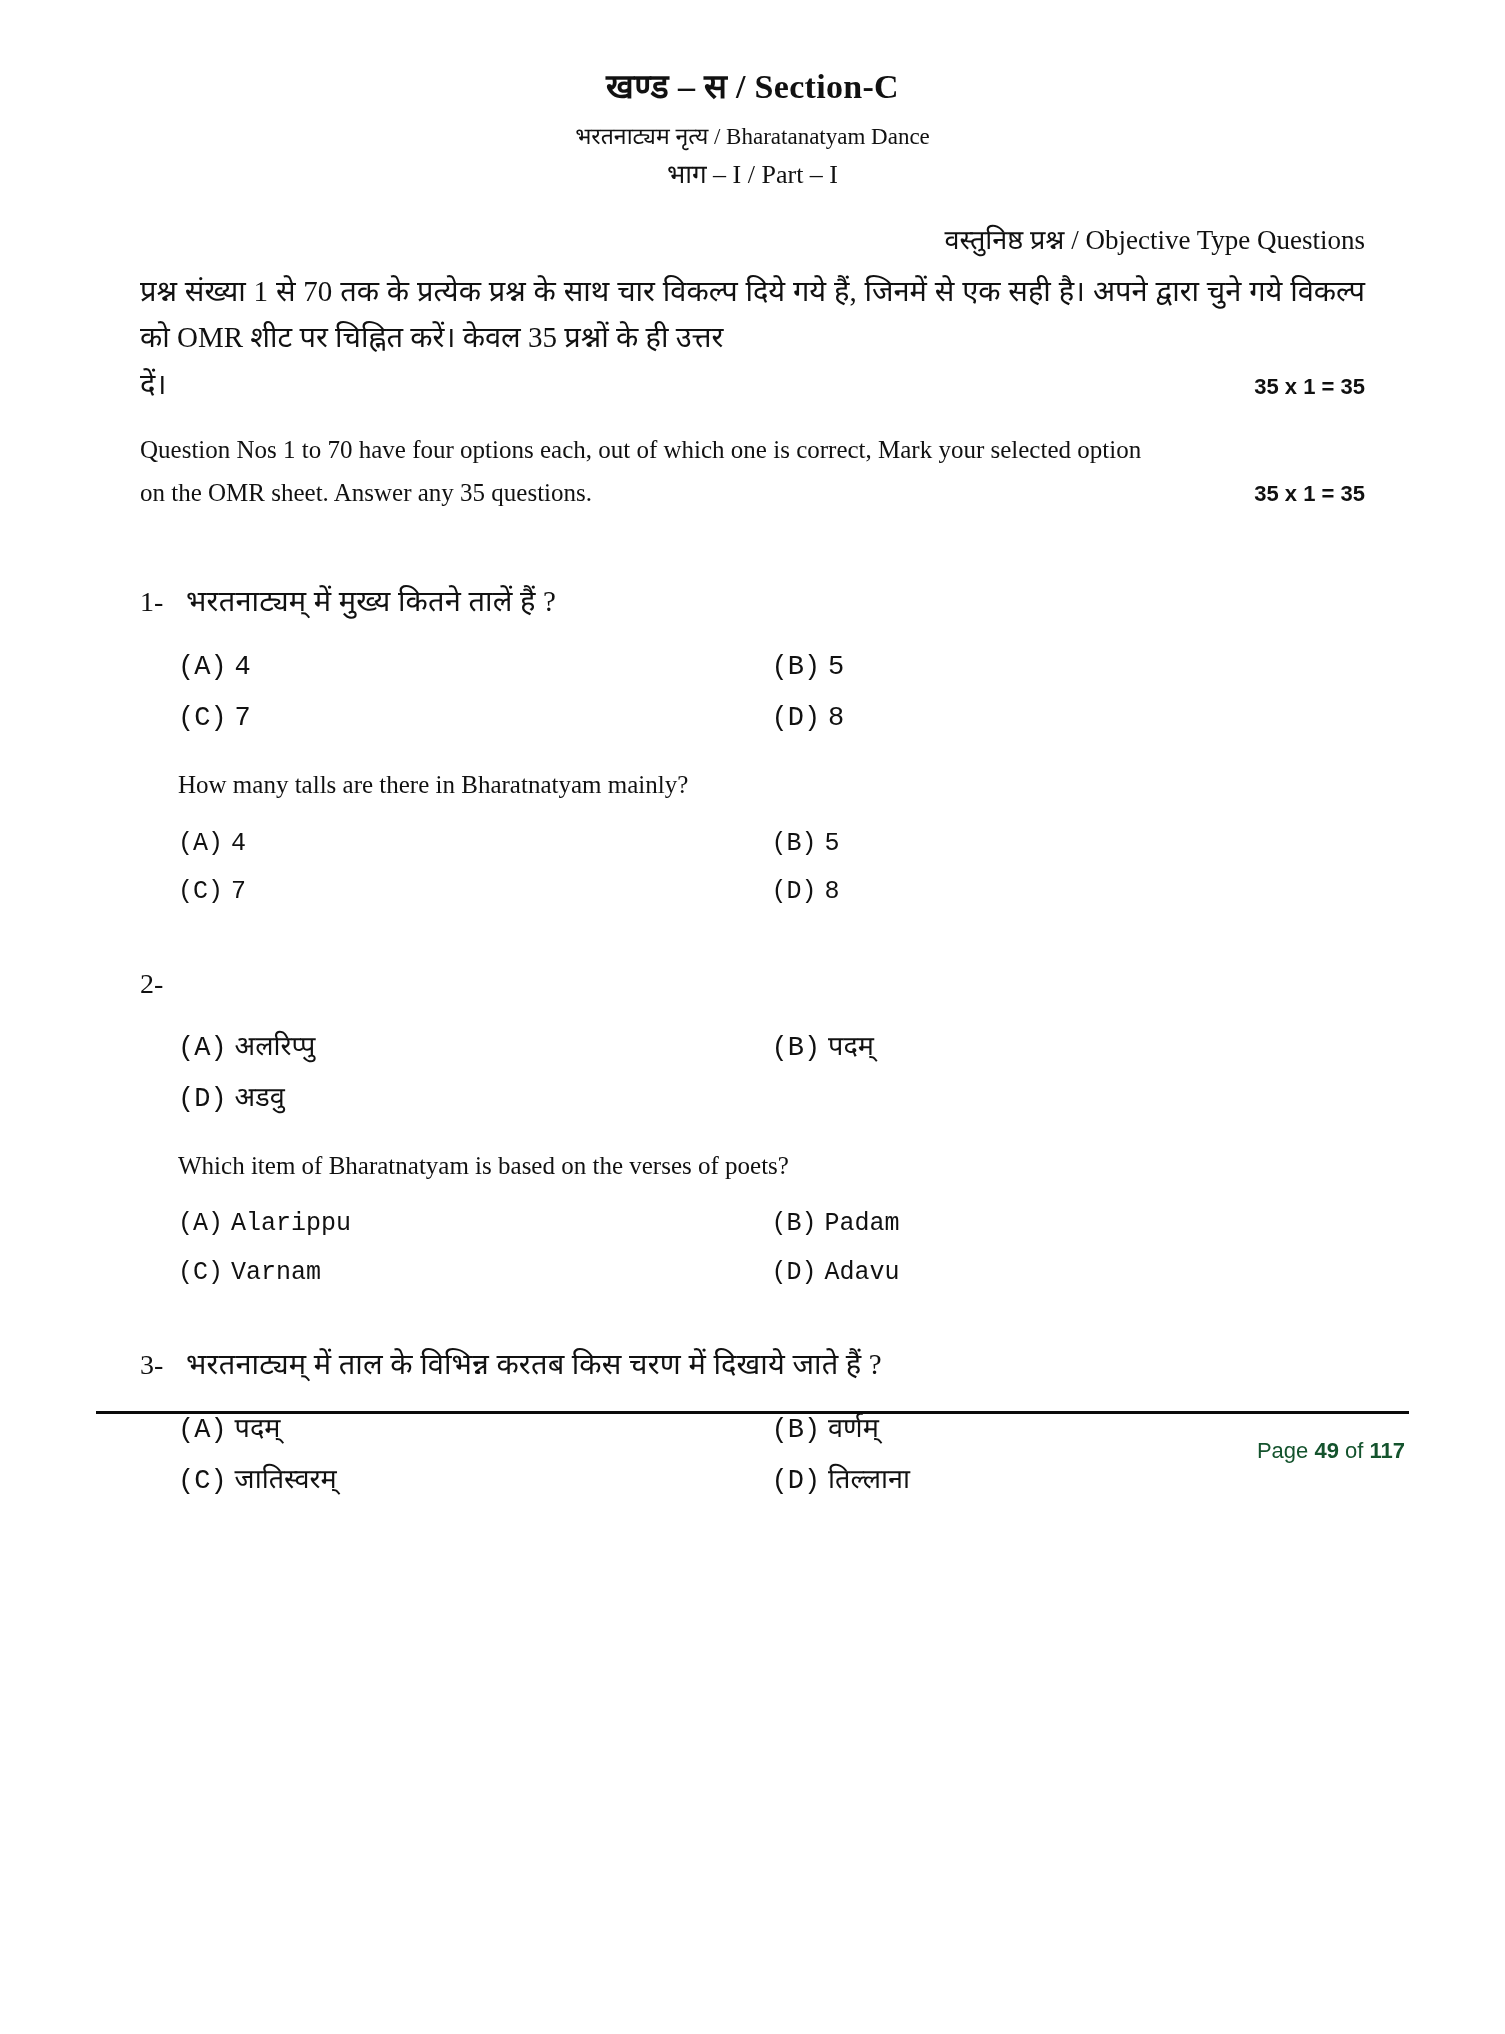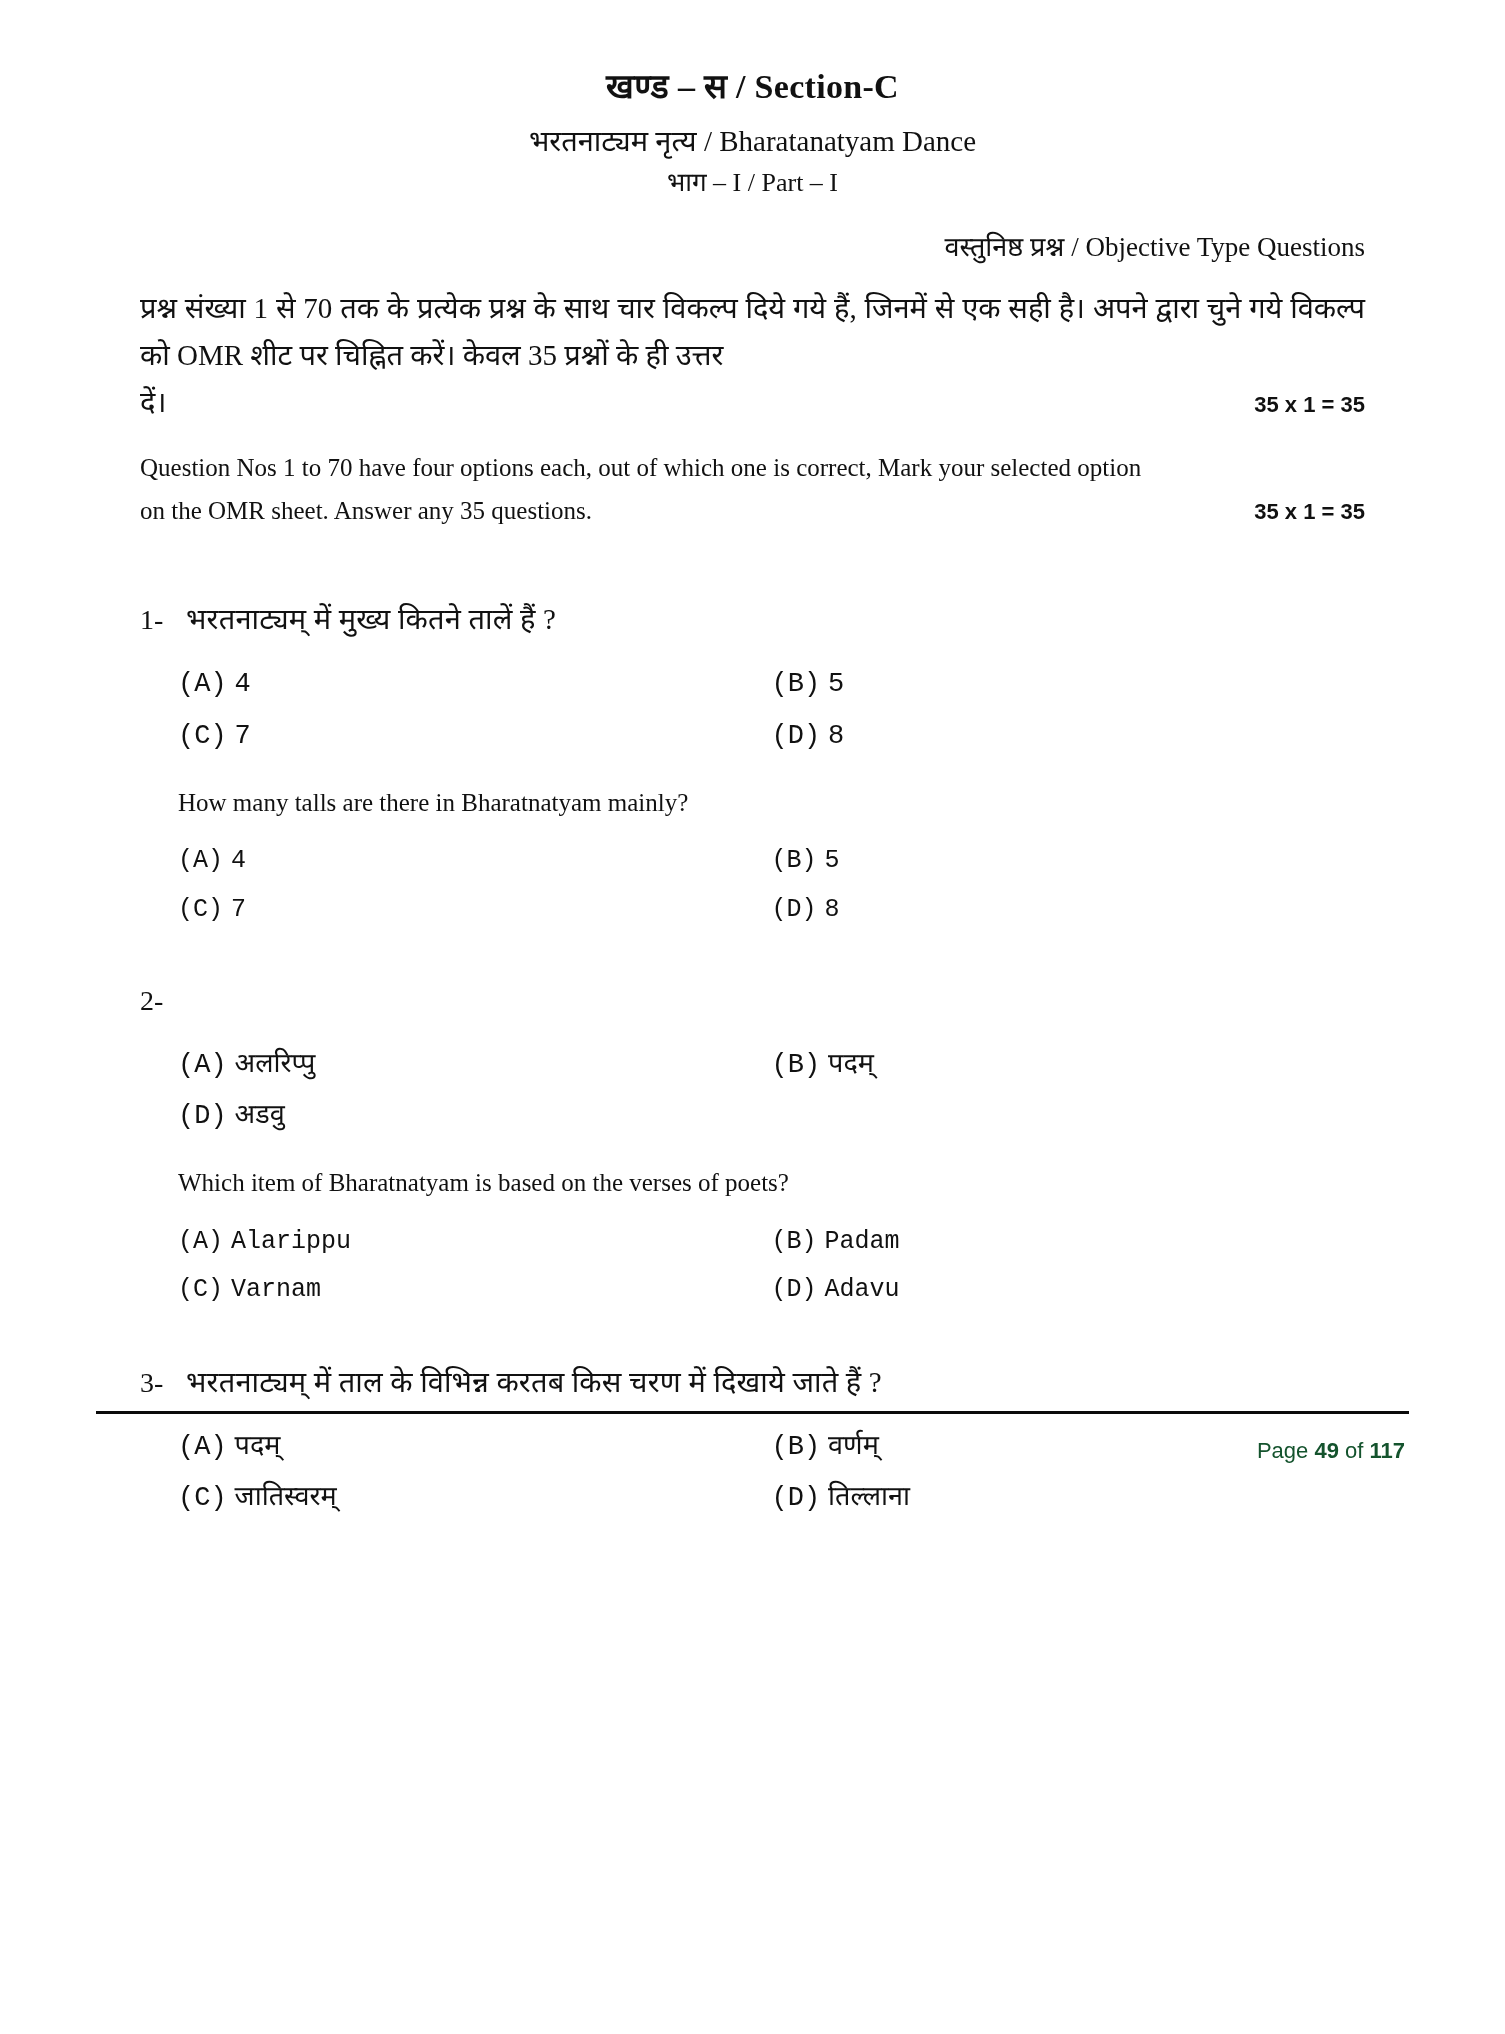--- a/index.html
+++ b/index.html
@@ -28,21 +28,21 @@
   .section-title {
     text-align: center;
     font-size: 34px;
     font-weight: bold;
     letter-spacing: 0.3px;
     margin: 14px 0 0 0;
     line-height: 1.25;
   }
   .subtitle-dance {
     text-align: center;
-    font-size: 29px;
+    font-size: 23px;
     margin: 14px 0 0 0;
     line-height: 1.25;
     font-weight: 400;
   }
   .subtitle-part {
     text-align: center;
     font-size: 26px;
     margin: 8px 0 0 0;
     line-height: 1.25;
   }
@@ -52,21 +52,21 @@
     margin: 32px 0 0 0;
     line-height: 1.25;
   }
 
   
   .instr-hi {
     font-size: 29px;
     line-height: 1.62;
     text-align: justify;
     text-justify: inter-word;
-    margin: 20px 0 0 0;
+    margin: 10px 0 0 0;
     position: relative;
   }
   .instr-hi .tail-row {
     display: flex;
     justify-content: space-between;
     align-items: baseline;
   }
   .instr-en {
     font-size: 25px;
     line-height: 1.72;

